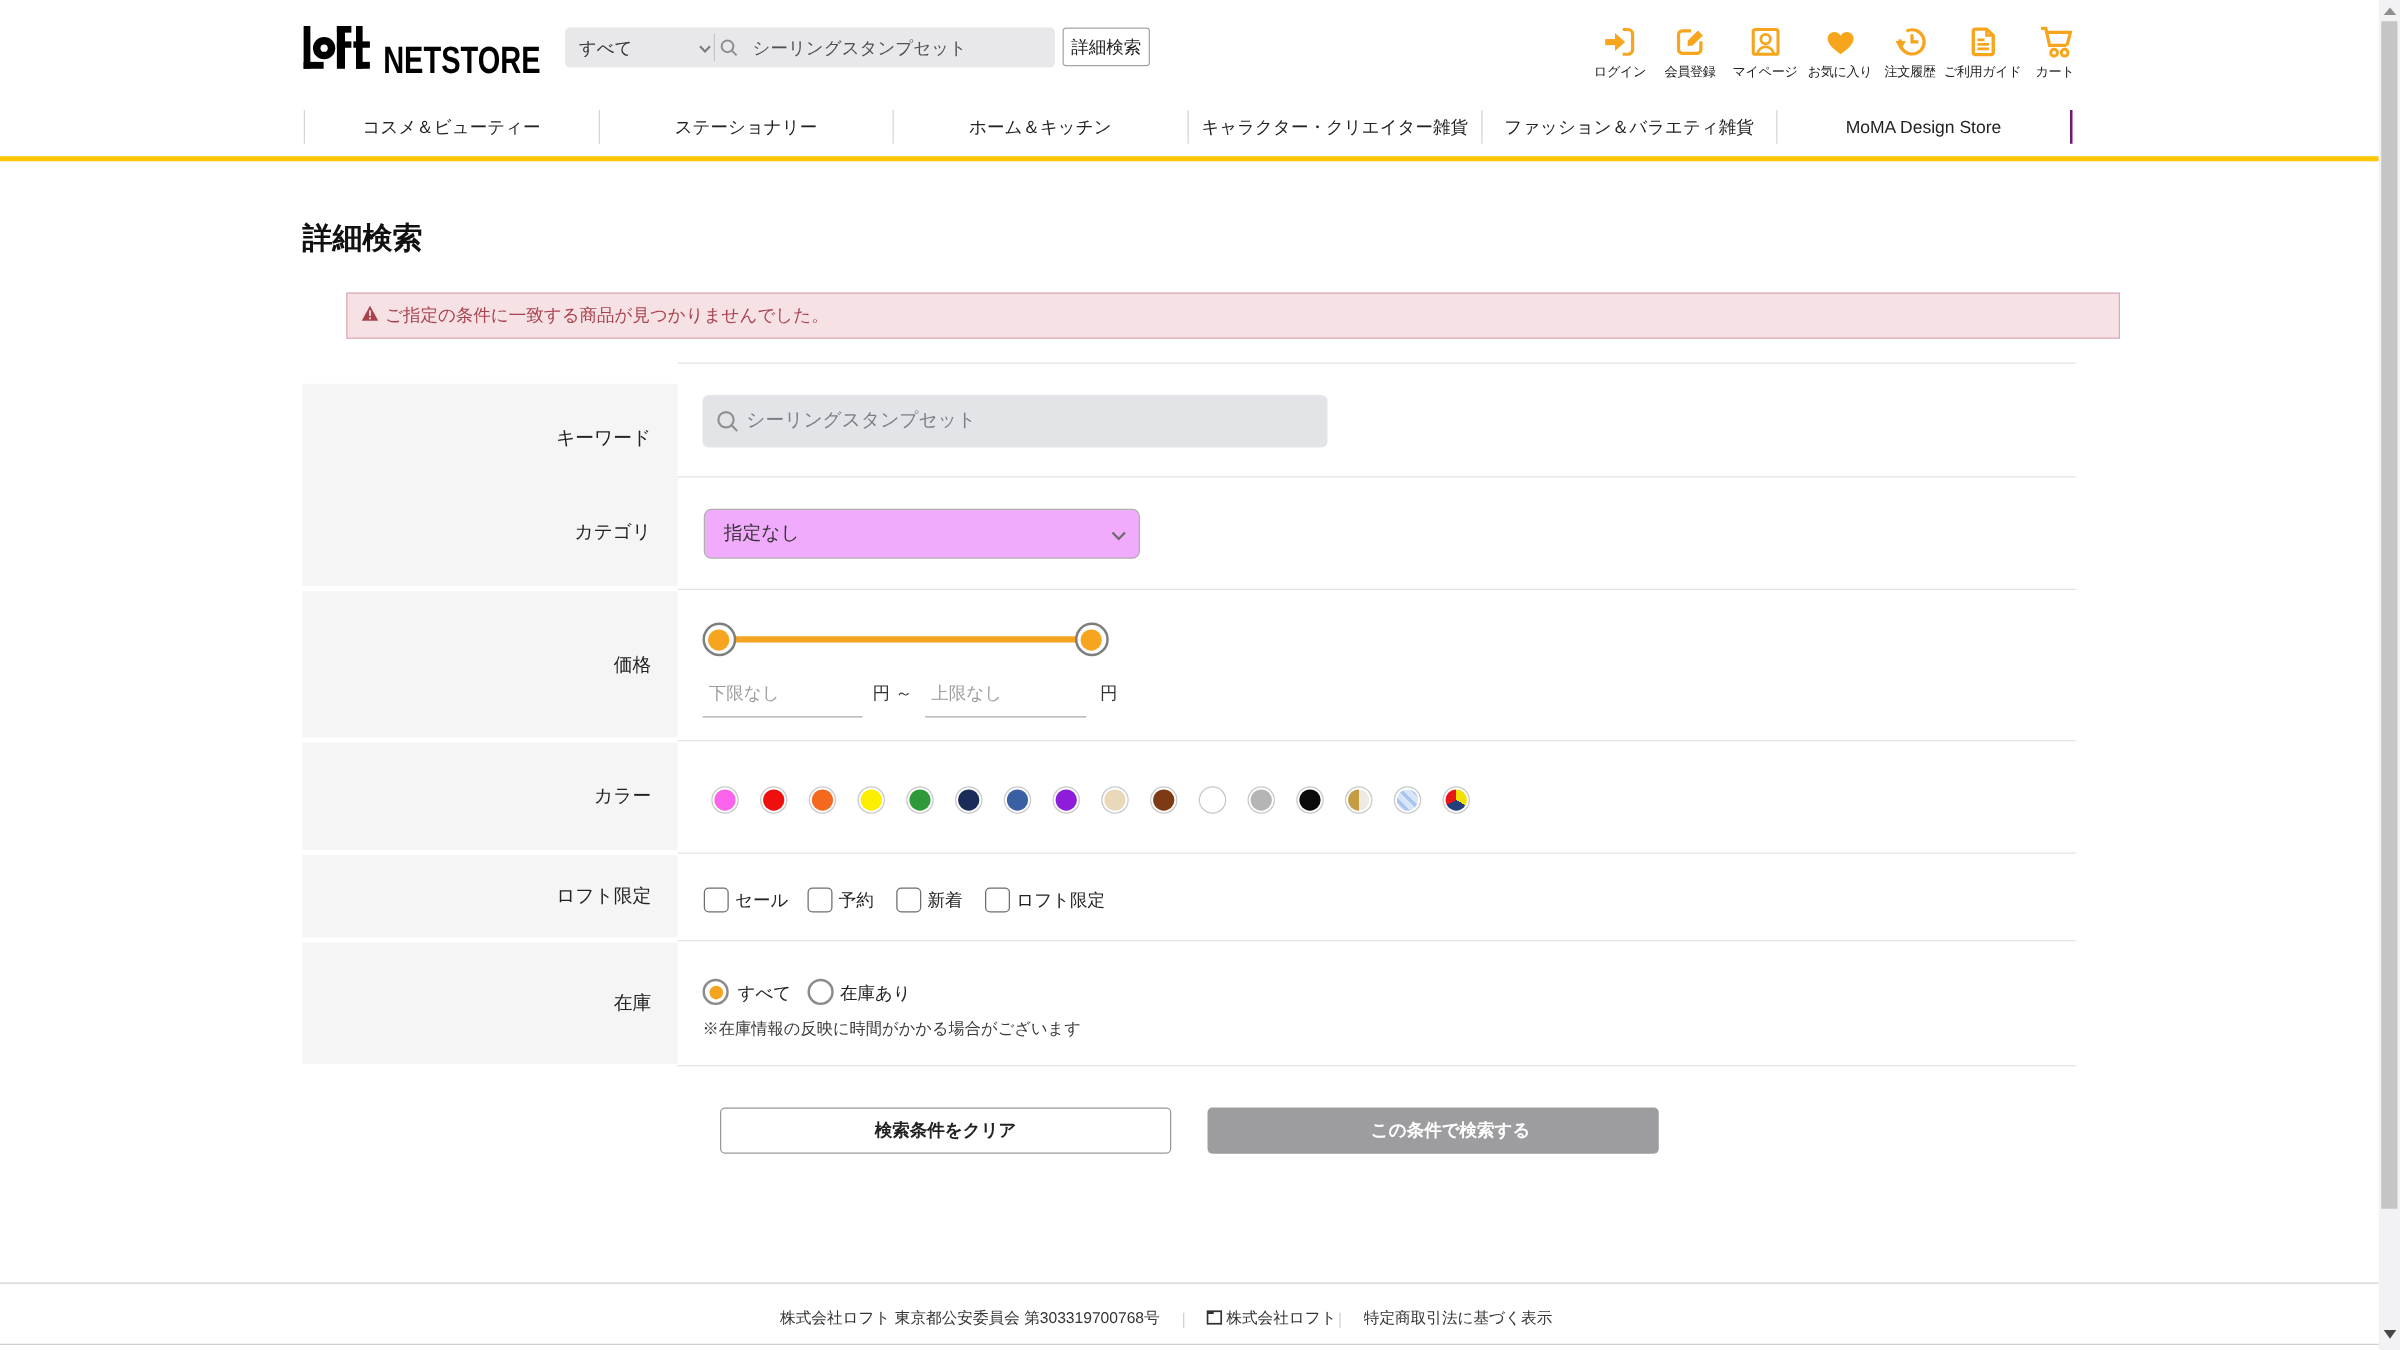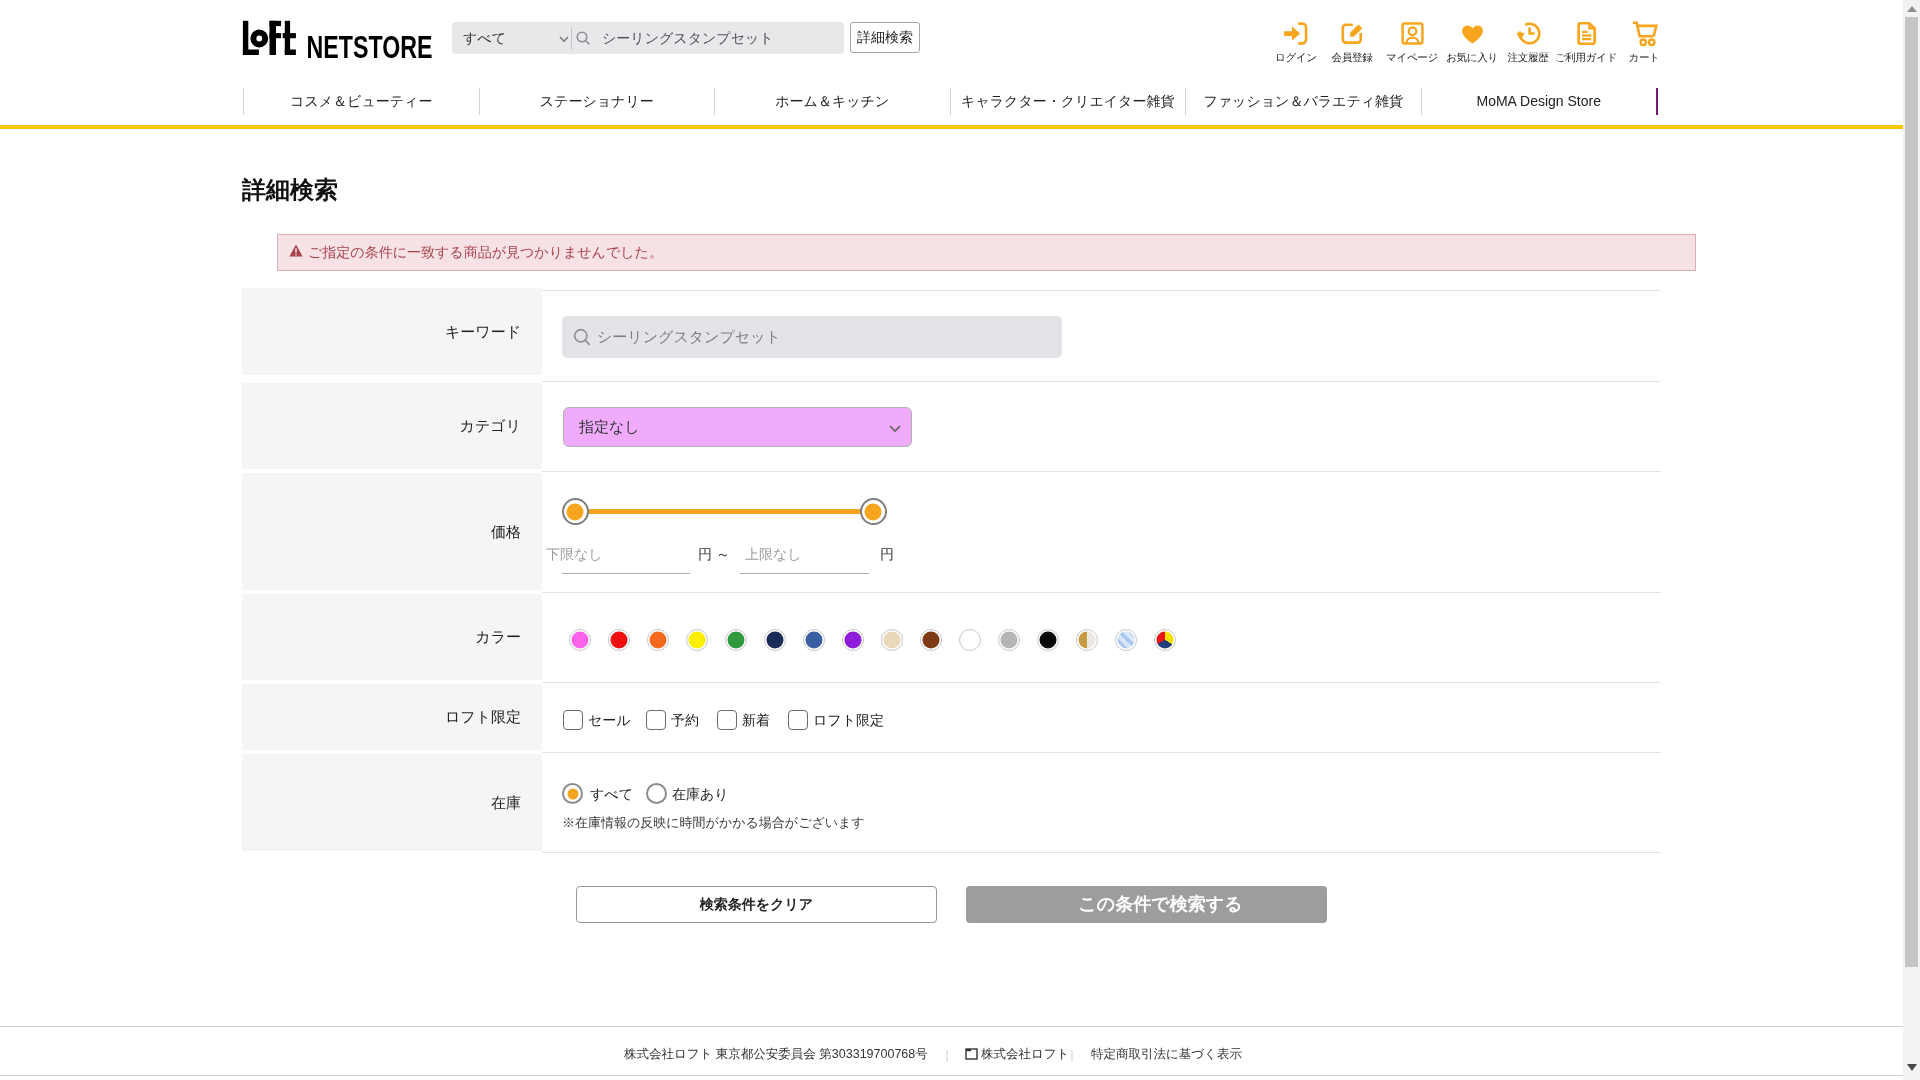--- a/index.html
+++ b/index.html
@@ -38,21 +38,21 @@
 .pd { top:546px; font-size:14px; color:#333; }
 .uline { top:573px; height:1px; background:#ababab; }
 .cwrap { top:629px; width:22px; height:22px; border-radius:50%; border:1px solid #c9c9c9; background:#fff; }
 .cwrap i { position:absolute; left:50%; top:50%; transform:translate(-50%,-50%); width:17px; height:17px; border-radius:50%; display:block; }
 .cbox { top:710px; width:20px; height:20px; border:1px solid #6d6d6d; border-radius:4px; background:#fff; }
 .cklbl { top:710px; font-size:14px; color:#222; line-height:20px; }
 .radio { top:783px; width:21px; height:21px; border:2px solid #8c8c8c; border-radius:50%; background:#fff; }
 .radio i { position:absolute; left:50%; top:50%; transform:translate(-50%,-50%); width:11px; height:11px; border-radius:50%; background:#f5a41f; }
 #stocknote { left:562px; top:814px; font-size:13px; color:#3a3a3a; }
 #btn-clear { left:576px; top:886px; width:361px; height:37px; background:#fff; border:1px solid #989898; border-radius:4px; font-size:14px; font-weight:bold; color:#222; text-align:center; line-height:35px; }
-#btn-search { left:966px; top:886px; width:361px; height:37px; background:#9d9da0; border-radius:4px; font-size:18px; font-weight:bold; color:#fff; text-align:center; line-height:37px;padding-left:28px; }
+#btn-search { left:966px; top:886px; width:361px; height:37px; background:#9d9da0; border-radius:4px; font-size:14px; font-weight:bold; color:#fff; text-align:center; line-height:37px;padding-left:28px; }
 
 #ftline1 { left:0; top:1026px; width:1903px; height:1px; background:#cfcfcf; }
 #ftline2 { left:0; top:1075px; width:1903px; height:1px; background:#cfcfcf; }
 .ft { top:1046px; font-size:12.5px; color:#333; }
 .ftsep { top:1047px; font-size:12px; color:#c0c0c0; }
 
 #sbar { right:0; top:0; width:17px; height:1080px; background:#f2f2f4; }
 #sbar .up { position:absolute; left:3.5px; top:6px; width:0; height:0; border-left:5px solid transparent; border-right:5px solid transparent; border-bottom:6px solid #8f8f8f; }
 #sbar .thumb { position:absolute; left:2px; top:17px; width:13px; height:950px; background:#c5c5c5; }
 #sbar .down { position:absolute; left:3.5px; top:1064px; width:0; height:0; border-left:5px solid transparent; border-right:5px solid transparent; border-top:7px solid #474747; }
@@ -167,21 +167,21 @@
     </svg>ご指定の条件に一致する商品が見つかりませんでした。</div>
 
 <div class="abs cline" style="top:290px"></div>
 <div class="abs cline" style="top:381px"></div>
 <div class="abs cline" style="top:471px"></div>
 <div class="abs cline" style="top:592px"></div>
 <div class="abs cline" style="top:682px"></div>
 <div class="abs cline" style="top:752px"></div>
 <div class="abs cline" style="top:852px"></div>
 
-<div class="abs lblcell" style="top:288px;height:87px">
+<div class="abs lblcell" style="top:307px;height:87px">
     <span>キーワード</span>
   </div>
 <div class="abs lblcell" style="top:383px;height:86px">
     <span>カテゴリ</span>
   </div>
 <div class="abs lblcell" style="top:473px;height:117px">
     <span>価格</span>
   </div>
 <div class="abs lblcell" style="top:594px;height:86px">
     <span>カラー</span>
@@ -208,21 +208,21 @@
     </svg>
 </div>
 
 <div class="abs" id="ptrack"></div>
 <div class="abs phandle" style="left:561.5px">
     <i></i>
   </div>
 <div class="abs phandle" style="left:859.5px">
     <i></i>
   </div>
-<div class="abs pl" style="left:546px">下限なし</div>
+<div class="abs pl" style="left:567px">下限なし</div>
 <div class="abs uline" style="left:562px;width:128px"></div>
 <div class="abs pd" style="left:698px">円</div>
 <div class="abs pd" style="left:716px">～</div>
 <div class="abs pl" style="left:745px">上限なし</div>
 <div class="abs uline" style="left:740px;width:129px"></div>
 <div class="abs pd" style="left:880px">円</div>
 
 <div class="abs cwrap" style="left:569px">
     <i style="background:#fb63ea"></i>
   </div>

